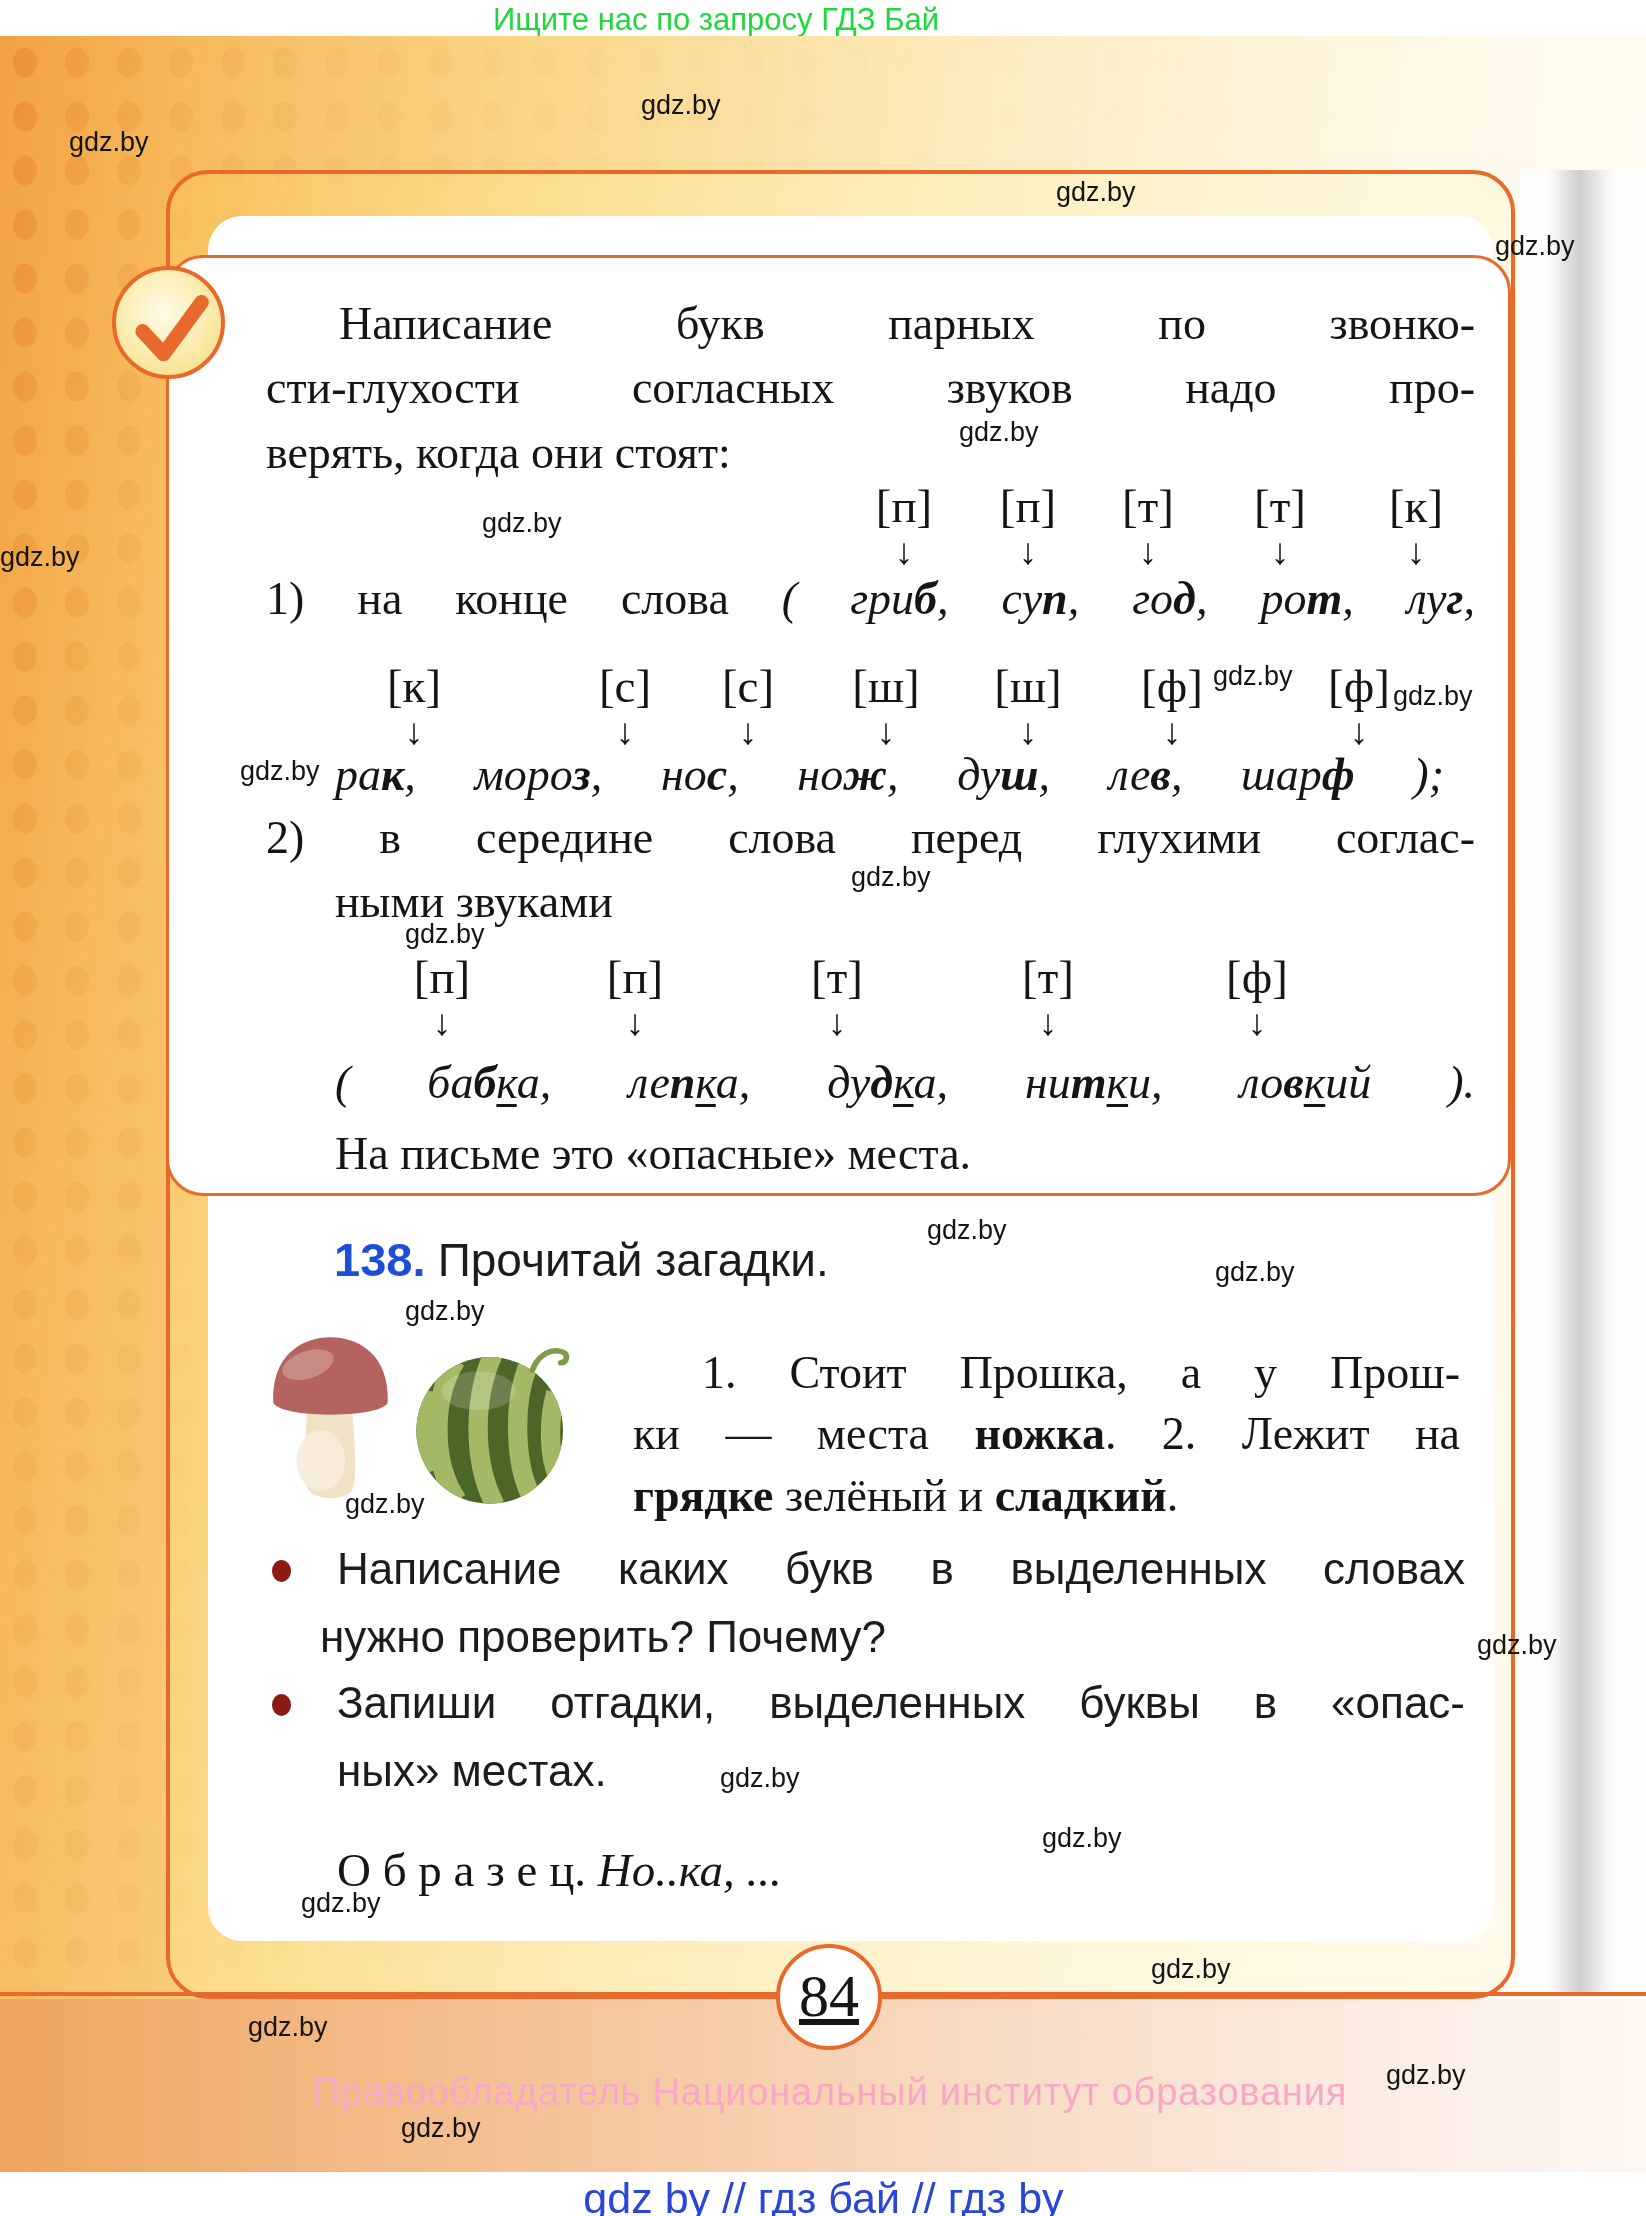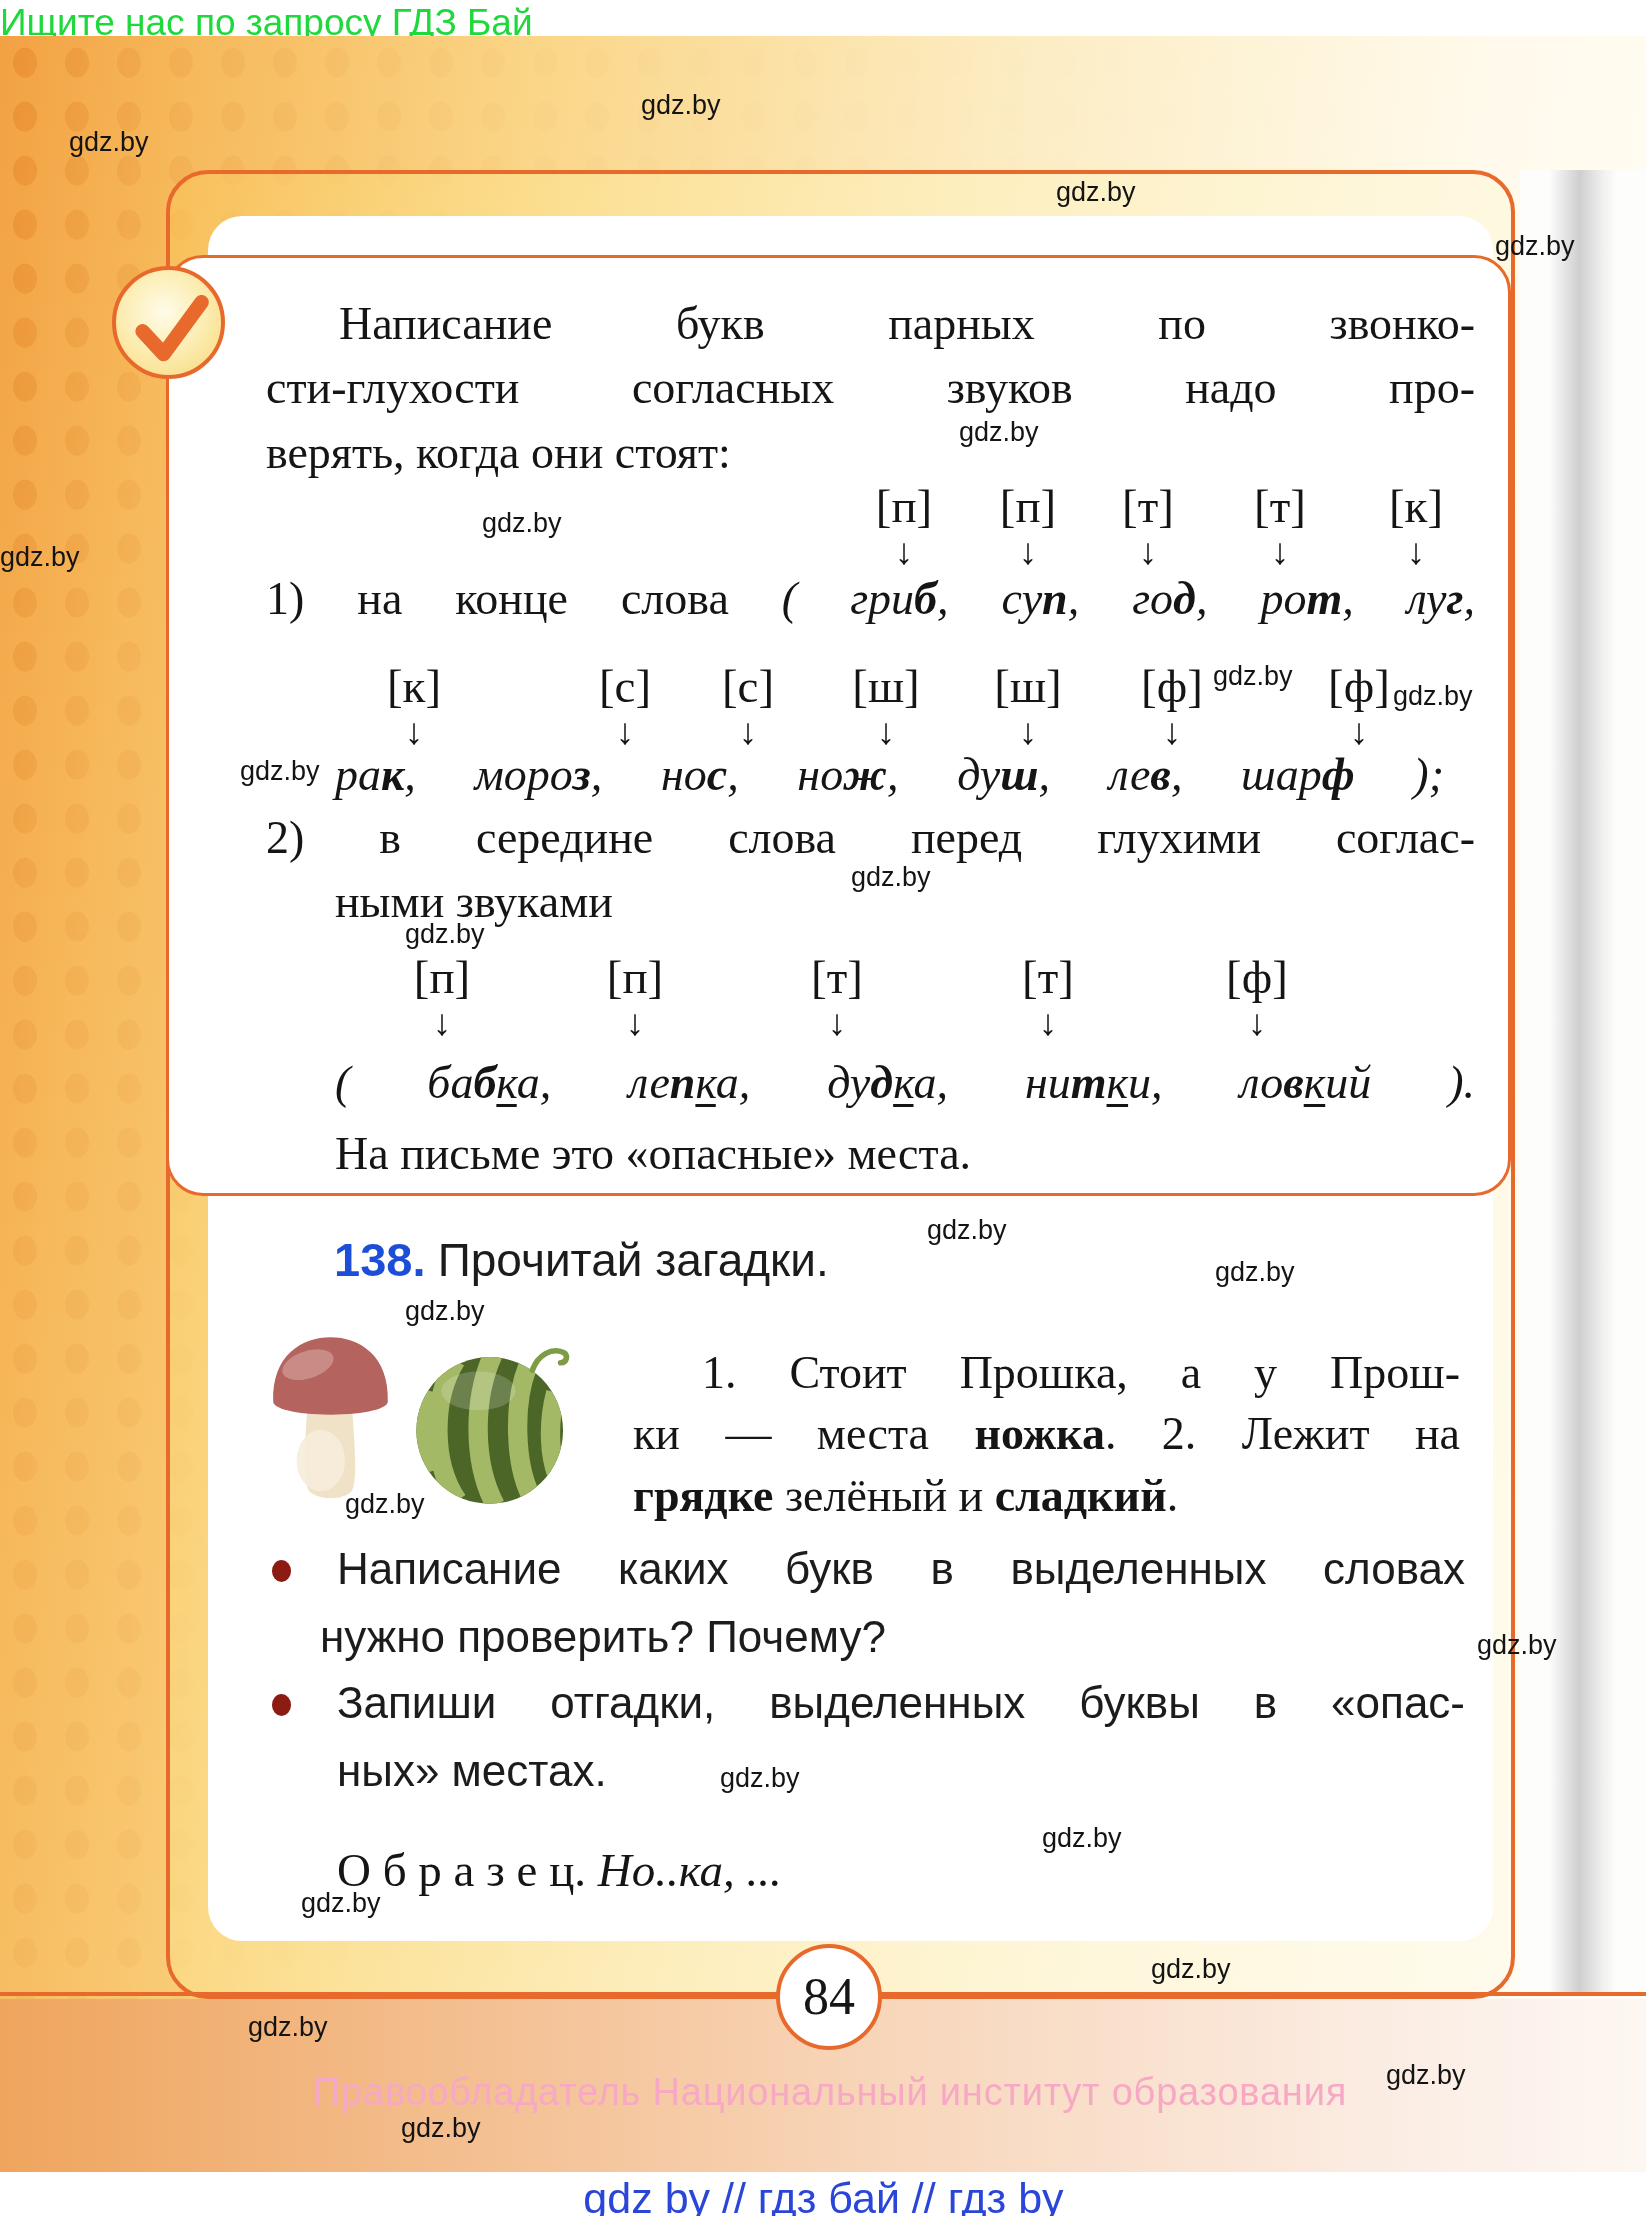--- a/index.html
+++ b/index.html
@@ -32,22 +32,22 @@
   .badge{position:absolute;left:112px;top:266px;width:113px;height:113px;border-radius:50%;
     border:4px solid #E8692C;box-sizing:border-box;
     background:radial-gradient(circle at 45% 40%, #FFFBE8 0%, #FCEEB6 45%, #F7D878 100%);}
   .badge svg{position:absolute;left:0;top:0;}
 
   .bottom-strip{position:absolute;left:0;top:1999px;width:1647px;height:173px;
     background:linear-gradient(to right,#EFA55D,#F3BC8B 25%,#F8D7BC 55%,#FBEDE4 85%,#FDF7F2);}
   .orange-line{position:absolute;left:0;top:1992px;width:1647px;height:4px;background:#E8692C;}
   .page-circle{position:absolute;left:776px;top:1944px;width:106px;height:106px;border-radius:50%;
     background:#fff;border:4px solid #E8692C;box-sizing:border-box;
-    font-family:"Liberation Serif",serif;font-size:52px;color:#161616;
-    text-align:center;line-height:97px;}
+    font-family:"Liberation Serif",serif;font-size:60px;color:#161616;
+    text-align:center;line-height:97px;text-decoration:underline;}
 
   
   .serif{font-family:"Liberation Serif",serif;font-size:46px;color:#151515;line-height:63px;white-space:nowrap;}
   .jl{text-align:justify;text-align-last:justify;white-space:normal;}
   .ind{padding-left:73px;box-sizing:border-box;}
   .ind86{padding-left:69px;box-sizing:border-box;}
   .seg-b{font-weight:bold;}
   .seg-i{font-style:italic;}
   .seg-u{text-decoration:underline;text-decoration-thickness:3.2px;text-underline-offset:6.4px;}
 
@@ -55,22 +55,22 @@
   .ex-num{color:#1d4ed8;font-weight:bold;font-size:47px;}
   .ex-title{font-size:46px;color:#1c1c1c;}
   .bullet-dot{position:absolute;width:19.3px;height:22px;border-radius:50%;background:#8C1C13;}
 
   .ph{position:absolute;transform:translateX(-50%);text-align:center;
       font-family:"Liberation Serif",serif;color:#151515;}
   .ph .sym{font-size:47px;line-height:48px;}
   .ph .arr{font-size:37px;line-height:39px;margin-top:1.6px;}
 
   .wm{position:absolute;font-family:"Liberation Sans",sans-serif;font-size:27px;color:#141414;white-space:nowrap;}
-  .promo{position:absolute;left:0;top:1.6px;width:1432px;text-align:left;
-    font-size:37px;color:#1ED83C;font-family:"Liberation Sans",sans-serif;}
+  .promo{position:absolute;left:0;top:1.6px;width:1432px;text-align:center;
+    font-size:31px;color:#1ED83C;font-family:"Liberation Sans",sans-serif;}
   .copyright{position:absolute;left:0;top:2071px;width:1660px;text-align:center;
     font-size:38px;color:#F6A8C4;letter-spacing:0.8px;}
   .links{position:absolute;left:0;top:2174px;width:1647px;text-align:center;
     font-size:43px;color:#2A46D8;}
 </style>
 </head>
 <body>
 
 <div id="page">
 

